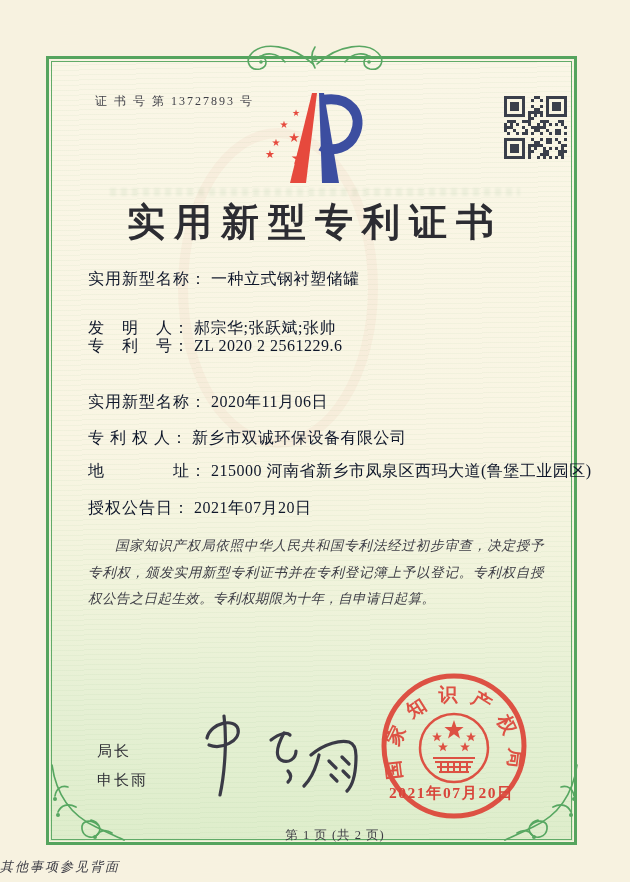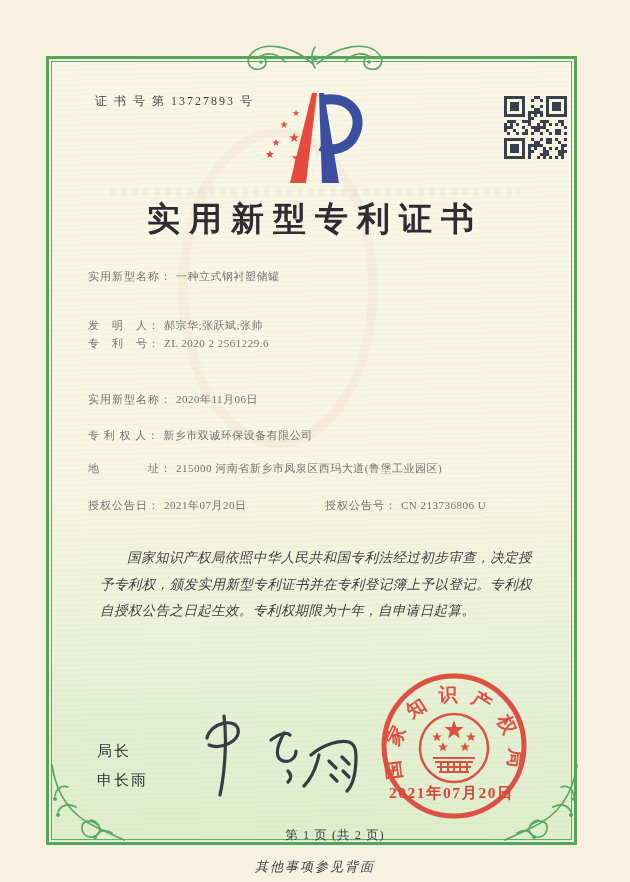--- a/index.html
+++ b/index.html
@@ -34,48 +34,48 @@
   }
   .logo{position:absolute;left:260px;top:90px;}
   .qr{position:absolute;left:504px;top:96px;}
   .security-strip{
     position:absolute;left:110px;top:188px;width:410px;height:8px;
     background:repeating-linear-gradient(90deg, rgba(120,170,120,0.18) 0 6px, rgba(0,0,0,0) 6px 11px);
     filter:blur(1px);opacity:.5;
   }
   .title{
     position:absolute;left:0;top:197px;width:630px;text-align:center;
-    font-size:33px;font-weight:bold;letter-spacing:9px;color:#2c2c32;
-  }
-  .field-row{position:absolute;left:88px;width:490px;font-size:11px;color:#737373;white-space:nowrap;font-family:Liberation Serif, serif;}
+    font-size:38px;font-weight:bold;letter-spacing:9px;color:#2c2c32;
+  }
+  .field-row{position:absolute;left:88px;width:490px;font-size:16px;color:#0f172a;white-space:nowrap;font-family:Liberation Serif, serif;}
   .flabel{letter-spacing:1px;}
   .fvalue{margin-left:4px;letter-spacing:0.5px;}
   .grant-no-pair{position:absolute;left:237px;top:0;}
   .body-text{
     position:absolute;left:84px;top:529px;width:464px;
     font-size:13.5px;font-style:italic;line-height:26.5px;color:#3d3d45;
     text-align:justify;
   }
-  .body-text p{margin:16px;text-indent:2em;letter-spacing:0.4px;}
+  .body-text p{margin:4px;text-indent:2em;letter-spacing:0.4px;}
   .sig-block{
     position:absolute;left:88px;top:736px;font-family:"Liberation Sans","DejaVu Sans",sans-serif;
     font-size:15px;line-height:29px;color:#2e2e35;letter-spacing:2px;margin-left:9px;
   }
   .sig-script{position:absolute;left:183px;top:698px;}
   .seal{position:absolute;left:377px;top:670px;}
   .seal-date{
     position:absolute;left:389px;top:783px;color:#d8453b;font-size:15.5px;
     letter-spacing:1.5px;font-weight:bold;z-index:5;
   }
   .footer-page{
     position:absolute;left:0;top:827px;width:630px;text-align:center;
     font-size:12.5px;color:#3c3c43;letter-spacing:1px;padding-left:20px;
   }
   .back-note{
-    position:absolute;left:0;top:858px;width:630px;text-align:center;
+    position:absolute;left:0;top:858px;width:630px;
     font-size:13px;font-style:italic;color:#3d3d45;letter-spacing:2px;
   }
   .orn-top{position:absolute;left:225px;top:40px;}
   .orn-bl{position:absolute;left:50px;top:763px;transform:scaleX(-1);}
   .orn-br{position:absolute;left:501px;top:763px;}
 </style>
 </head>
 <body>
 
 <div class="inner-bg"></div>
@@ -275,23 +275,20 @@
   <span class="flabel">实用新型名称：</span><span class="fvalue">2020年11月06日</span>
 </div>
 <div class="field-row" style="top:428px">
   <span class="flabel">专 利 权 人：</span><span class="fvalue">新乡市双诚环保设备有限公司</span>
 </div>
 <div class="field-row" style="top:461px">
   <span class="flabel">地　　　　址：</span><span class="fvalue">215000 河南省新乡市凤泉区西玛大道(鲁堡工业园区)</span>
 </div>
 <div class="field-row" style="top:498px">
   <span class="flabel">授权公告日：</span><span class="fvalue">2021年07月20日</span>
-  <span class="grant-no-pair">
-    <span class="flabel">授权公告号：</span><span class="fvalue">CN 213736806 U</span>
-  </span>
 </div>
 
 <div class="body-text">
   <p>国家知识产权局依照中华人民共和国专利法经过初步审查，决定授予专利权，颁发实用新型专利证书并在专利登记簿上予以登记。专利权自授权公告之日起生效。专利权期限为十年，自申请日起算。</p>
 </div>
 
 <div class="sig-block">
   <div>局长</div>
   <div>申长雨</div>
 </div>

